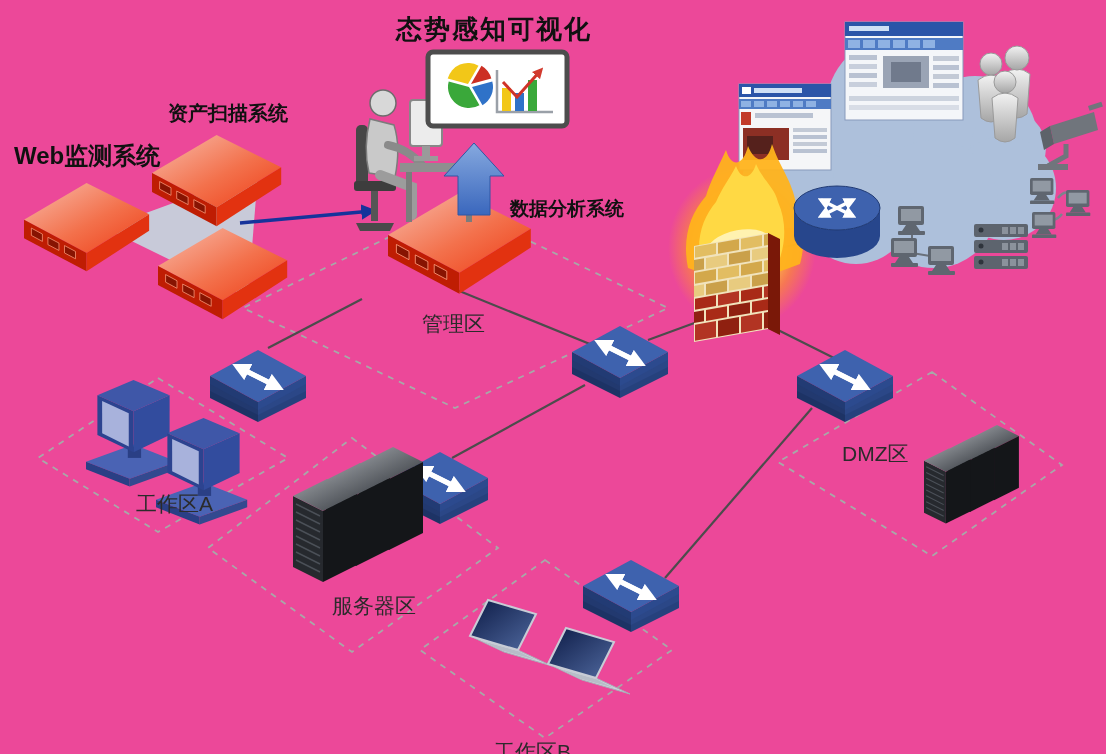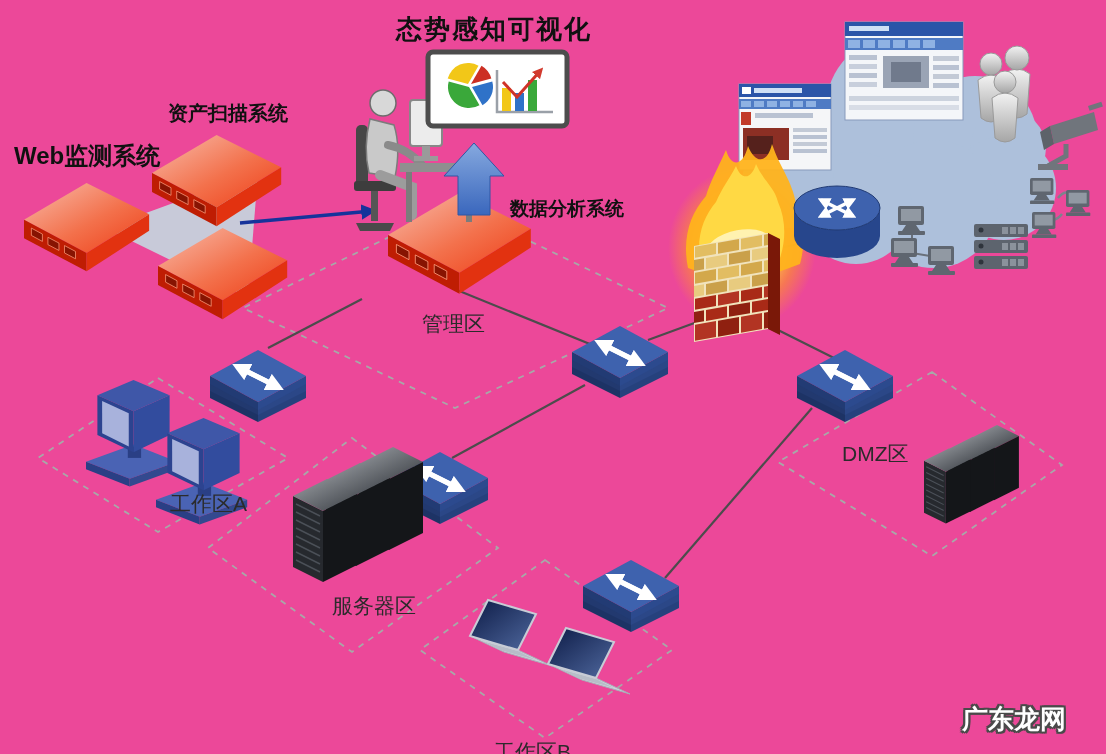--- a/index.html
+++ b/index.html
@@ -12,21 +12,21 @@
     position:absolute;z-index:2;white-space:nowrap;
     font-family:"Liberation Sans",sans-serif;font-weight:bold;color:#111;
   }
   .lbl-title{left:396px;top:12px;font-size:26px;letter-spacing:2px;font-weight:900;}
   .lbl-web{left:14px;top:140px;font-size:24px;}
   .lbl-data{left:168px;top:100px;font-size:20px;}
   .lbl-vuln{left:86px;top:305px;font-size:20px;}
   .lbl-sit{left:510px;top:196px;font-size:19px;}
   .lbl-zone{color:#2b2b2b;font-weight:400;}
   .lbl-mgmt{left:422px;top:310px;font-size:21px;}
-  .lbl-worka{left:136px;top:490px;font-size:21px;margin-left:34px;}
+  .lbl-worka{left:136px;top:490px;font-size:21px;}
   .lbl-srv{left:295px;top:592px;font-size:21px;margin-left:37px;}
   .lbl-dmz{left:815px;top:440px;font-size:21px;margin-left:27px;}
   .lbl-workb{left:494px;top:738px;font-size:21px;}
   .lbl-internet{left:870px;top:124px;font-size:28px;color:#fff;font-weight:900;letter-spacing:1px;}
   .lbl-watermark{
     left:962px;top:702px;font-size:26px;font-weight:900;color:#fff;
     text-shadow:-2px -2px 0 #4a4a4a,2px -2px 0 #4a4a4a,-2px 2px 0 #4a4a4a,2px 2px 0 #4a4a4a,
                  0 -2px 0 #4a4a4a,0 2px 0 #4a4a4a,-2px 0 0 #4a4a4a,2px 0 0 #4a4a4a;
   }
 </style>
@@ -380,15 +380,14 @@
 
 <div class="lbl lbl-title">态势感知可视化</div>
 <div class="lbl lbl-web">Web监测系统</div>
 <div class="lbl lbl-data">资产扫描系统</div>
 <div class="lbl lbl-sit">数据分析系统</div>
 <div class="lbl lbl-zone lbl-mgmt">管理区</div>
 <div class="lbl lbl-zone lbl-worka">工作区A</div>
 <div class="lbl lbl-zone lbl-srv">服务器区</div>
 <div class="lbl lbl-zone lbl-dmz">DMZ区</div>
 <div class="lbl lbl-zone lbl-workb">工作区B</div>
-<div class="lbl lbl-watermark">广东龙网</div>
 
 </div>
 
 </body></html>

